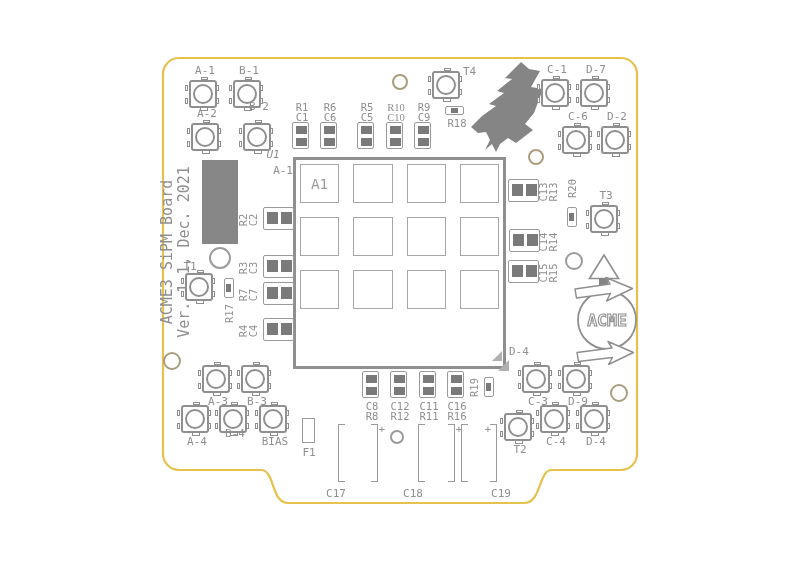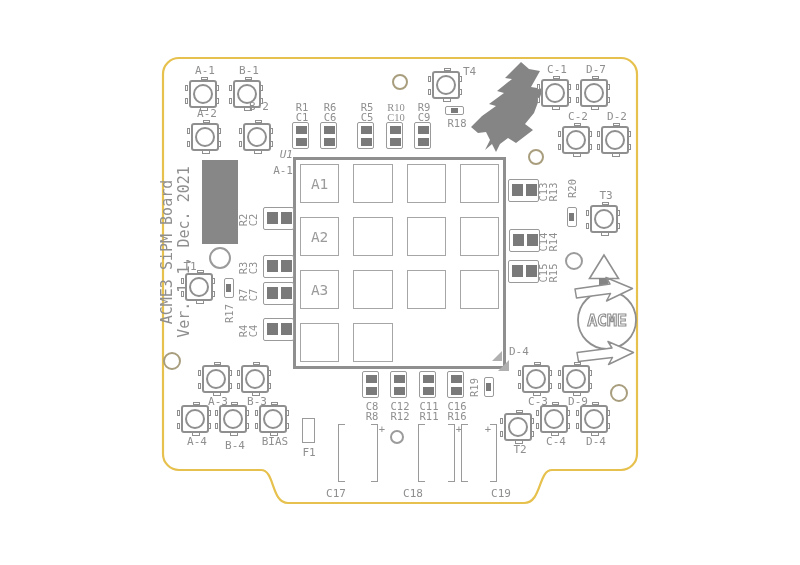--- a/index.html
+++ b/index.html
@@ -52,34 +52,32 @@
     <div>Ver. 1.1, Dec. 2021</div>
   </div>
 
   <div class="abs" style="left:202px;top:160px;width:36px;height:84px;background:#878787;"></div>
 
   <div id="chip-grid" class="abs" style="left:293px;top:157px;width:213px;height:212px;">
       <div class="cell">A1</div>
       <div class="cell"></div>
       <div class="cell"></div>
       <div class="cell"></div>
-      <div class="cell">A2</div>
-      <div class="cell"></div>
-      <div class="cell"></div>
-      <div class="cell"></div>
-      <div class="cell">A3</div>
+      <div class="cell"></div>
+      <div class="cell"></div>
+      <div class="cell"></div>
       <div class="cell"></div>
       <div class="cell"></div>
       <div class="cell"></div>
       <div class="cell"></div>
       <div class="cell"></div>
     </div>
   <div class="tri" style="left:492px;top:351px;border-left:10px solid transparent;border-bottom:10px solid #b0b0b0;"></div>
   <div class="tri" style="left:498px;top:360px;border-left:11px solid transparent;border-bottom:11px solid #b0b0b0;"></div>
-  <div class="lbl" style="left:253px;top:149px;width:40px;text-align:right;font-style:italic;">U1</div>
+  <div class="lbl" style="left:253px;top:149px;width:40px;font-style:italic;">U1</div>
   <div class="lbl" style="left:253px;top:165px;width:40px;text-align:right;">A-1</div>
   <div class="lbl" style="left:509px;top:346px;width:40px;text-align:left;">D-4</div>
 
   <div class="abs" style="left:302px;top:418px;width:13px;height:25px;border:1.5px solid #9a9a9a;background:#fff;"></div>
   <div class="lbl" style="left:279px;top:447px;width:60px;">F1</div>
 
   <div class="abs" id="gen-layer" style="left:0;top:0;width:800px;height:565px;">
       <div class="abs conn" style="left: 189px; top: 80px; width: 28px; height: 28px;">
         <div class="abs tab" style="left: -6px; top: 3px; width: 3px; height: 6px;"></div>
         <div class="abs tab" style="left: -6px; top: 16px; width: 3px; height: 6px;"></div>
@@ -142,21 +140,21 @@
       <div class="lbl" style="left: 566px; top: 64px; width: 60px;">D-7</div>
       <div class="abs conn" style="left: 562px; top: 126px; width: 28px; height: 28px;">
         <div class="abs tab" style="left: -6px; top: 3px; width: 3px; height: 6px;"></div>
         <div class="abs tab" style="left: -6px; top: 16px; width: 3px; height: 6px;"></div>
         <div class="abs tab" style="left: 25px; top: 3px; width: 3px; height: 6px;"></div>
         <div class="abs tab" style="left: 25px; top: 16px; width: 3px; height: 6px;"></div>
         <div class="abs tab" style="left: 10px; top: -5px; width: 7px; height: 3px;"></div>
         <div class="abs tab" style="left: 9px; top: 25px; width: 8px; height: 4px;"></div>
         <div class="abs circ" style="left: 2px; top: 2px; width: 20px; height: 20px;"></div>
       </div>
-      <div class="lbl" style="left: 548px; top: 111px; width: 60px;">C-2</div>
+      <div class="lbl" style="left: 548px; top: 111px; width: 60px;">C-6</div>
       <div class="abs conn" style="left: 601px; top: 126px; width: 28px; height: 28px;">
         <div class="abs tab" style="left: -6px; top: 3px; width: 3px; height: 6px;"></div>
         <div class="abs tab" style="left: -6px; top: 16px; width: 3px; height: 6px;"></div>
         <div class="abs tab" style="left: 25px; top: 3px; width: 3px; height: 6px;"></div>
         <div class="abs tab" style="left: 25px; top: 16px; width: 3px; height: 6px;"></div>
         <div class="abs tab" style="left: 10px; top: -5px; width: 7px; height: 3px;"></div>
         <div class="abs tab" style="left: 9px; top: 25px; width: 8px; height: 4px;"></div>
         <div class="abs circ" style="left: 2px; top: 2px; width: 20px; height: 20px;"></div>
       </div>
       <div class="lbl" style="left: 587px; top: 111px; width: 60px;">D-2</div>
@@ -232,21 +230,21 @@
       <div class="lbl" style="left: 167px; top: 436px; width: 60px;">A-4</div>
       <div class="abs conn" style="left: 219px; top: 405px; width: 28px; height: 28px;">
         <div class="abs tab" style="left: -6px; top: 3px; width: 3px; height: 6px;"></div>
         <div class="abs tab" style="left: -6px; top: 16px; width: 3px; height: 6px;"></div>
         <div class="abs tab" style="left: 25px; top: 3px; width: 3px; height: 6px;"></div>
         <div class="abs tab" style="left: 25px; top: 16px; width: 3px; height: 6px;"></div>
         <div class="abs tab" style="left: 10px; top: -5px; width: 7px; height: 3px;"></div>
         <div class="abs tab" style="left: 9px; top: 25px; width: 8px; height: 4px;"></div>
         <div class="abs circ" style="left: 2px; top: 2px; width: 20px; height: 20px;"></div>
       </div>
-      <div class="lbl" style="left: 205px; top: 440px; width: 60px;">B-4</div>
+      <div class="lbl" style="left: 205px; top: 428px; width: 60px;">B-4</div>
       <div class="abs conn" style="left: 259px; top: 405px; width: 28px; height: 28px;">
         <div class="abs tab" style="left: -6px; top: 3px; width: 3px; height: 6px;"></div>
         <div class="abs tab" style="left: -6px; top: 16px; width: 3px; height: 6px;"></div>
         <div class="abs tab" style="left: 25px; top: 3px; width: 3px; height: 6px;"></div>
         <div class="abs tab" style="left: 25px; top: 16px; width: 3px; height: 6px;"></div>
         <div class="abs tab" style="left: 10px; top: -5px; width: 7px; height: 3px;"></div>
         <div class="abs tab" style="left: 9px; top: 25px; width: 8px; height: 4px;"></div>
         <div class="abs circ" style="left: 2px; top: 2px; width: 20px; height: 20px;"></div>
       </div>
       <div class="lbl" style="left: 245px; top: 436px; width: 60px;">BIAS</div>

